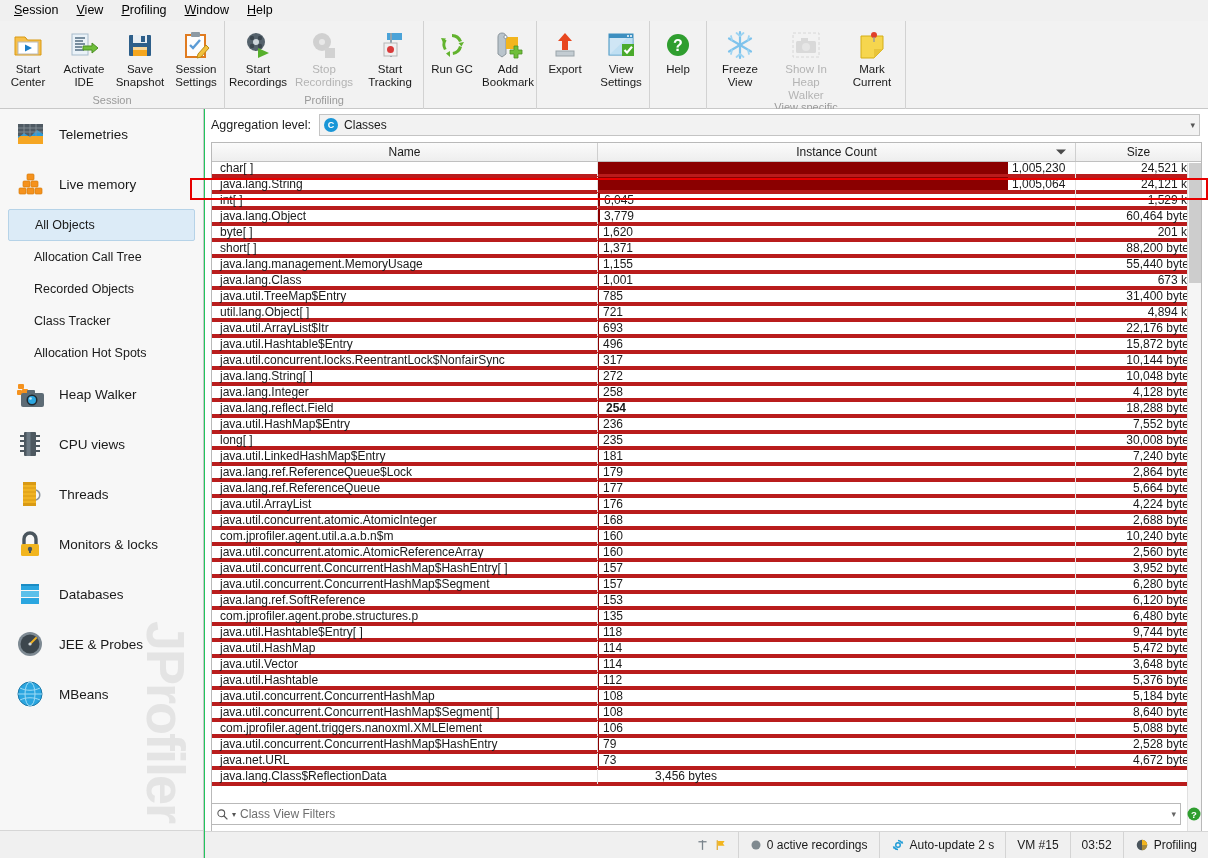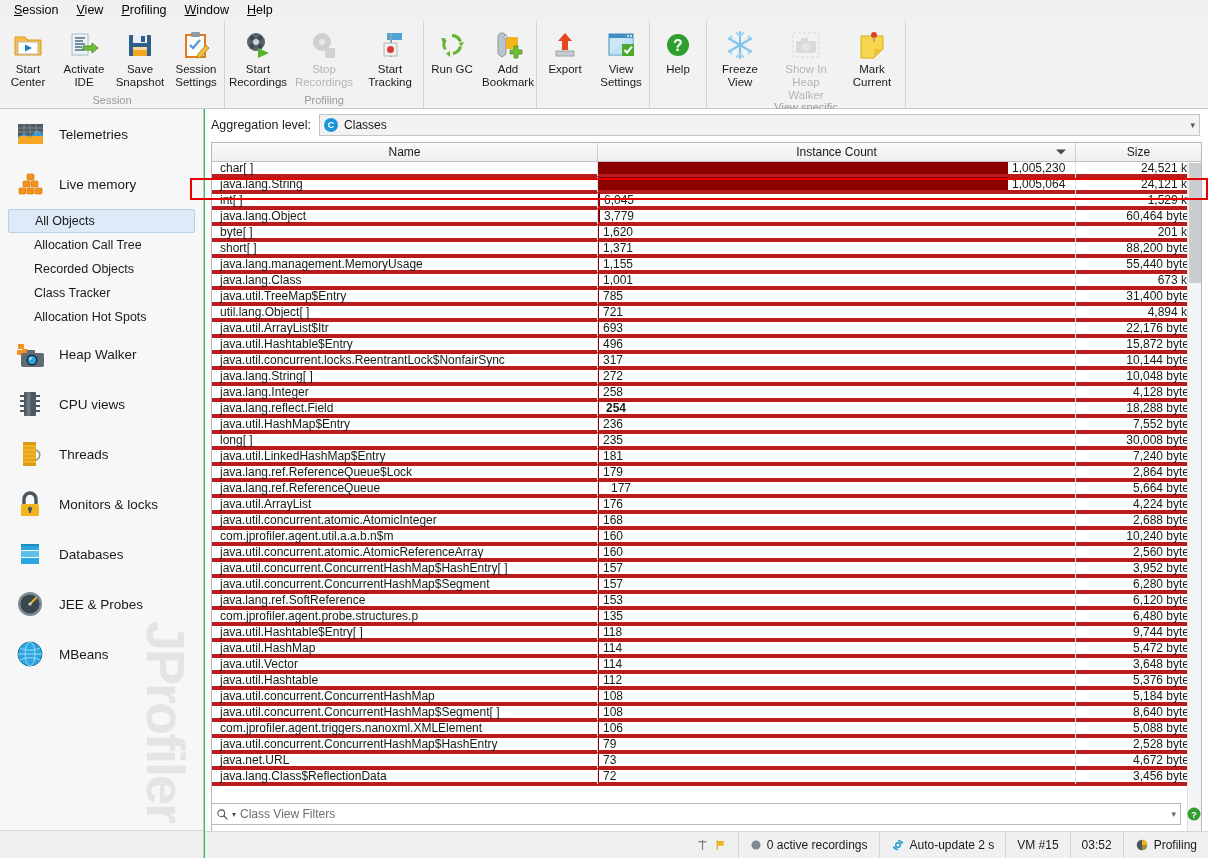--- a/index.html
+++ b/index.html
@@ -67,21 +67,21 @@
     border-right: 1px solid #c8c8c8;
     overflow: hidden;
   }
   .sb-main {
     display: flex; align-items: center; height: 50px;
     padding-left: 14px; cursor: default;
   }
   .sb-main .sb-ico { width: 32px; height: 32px; position: relative; flex: none; }
   .sb-main .sb-txt { margin-left: 13px; font-size: 13.5px; color: #1a1a1a; }
   .sb-sub {
-    height: 24px; display: flex; align-items: center;
+    height: 32px; display: flex; align-items: center;
     margin: 0 8px; padding-left: 26px;
     font-size: 12.5px; color: #1a1a1a; cursor: default;
     border-radius: 2px;
   }
   .sb-sub.selected {
     background: #dcebf7; border: 1px solid #b6d3e8;
   }
   .sb-watermark {
     position: absolute; right: 6px; bottom: 36px;
     font-size: 54px; font-weight: bold; color: #e4e4e4;
@@ -825,21 +825,21 @@
             <div class="td-count">
               <div class="bar" style="width: 1px; background: rgb(139, 0, 0);"></div>
               <span class="count-val" style="margin-left: 1px;">179</span>
             </div>
             <div class="td-size">2,864 bytes</div>
           </div>
           <div class="trow">
             <div class="td-name">java.lang.ref.ReferenceQueue</div>
             <div class="td-count">
               <div class="bar" style="width: 1px; background: rgb(139, 0, 0);"></div>
-              <span class="count-val" style="margin-left: 9px;">177</span>
+              <span class="count-val" style="margin-left: 1px;">177</span>
             </div>
             <div class="td-size">5,664 bytes</div>
           </div>
           <div class="trow">
             <div class="td-name">java.util.ArrayList</div>
             <div class="td-count">
               <div class="bar" style="width: 1px; background: rgb(139, 0, 0);"></div>
               <span class="count-val" style="margin-left: 1px;">176</span>
             </div>
             <div class="td-size">4,224 bytes</div>
@@ -967,24 +967,20 @@
           <div class="trow">
             <div class="td-name">java.net.URL</div>
             <div class="td-count">
               <div class="bar" style="width: 1px; background: rgb(139, 0, 0);"></div>
               <span class="count-val" style="margin-left: 1px;">73</span>
             </div>
             <div class="td-size">4,672 bytes</div>
           </div>
           <div class="trow">
             <div class="td-name">java.lang.Class$ReflectionData</div>
-            <div class="td-count">
-              <div class="bar" style="width: 1px; background: rgb(139, 0, 0);"></div>
-              <span class="count-val" style="margin-left: 1px;">72</span>
-            </div>
             <div class="td-size">3,456 bytes</div>
           </div>
         </div>
 
       <div class="vscroll">
         <div class="vthumb"></div>
       </div>
 
     </div>
 

